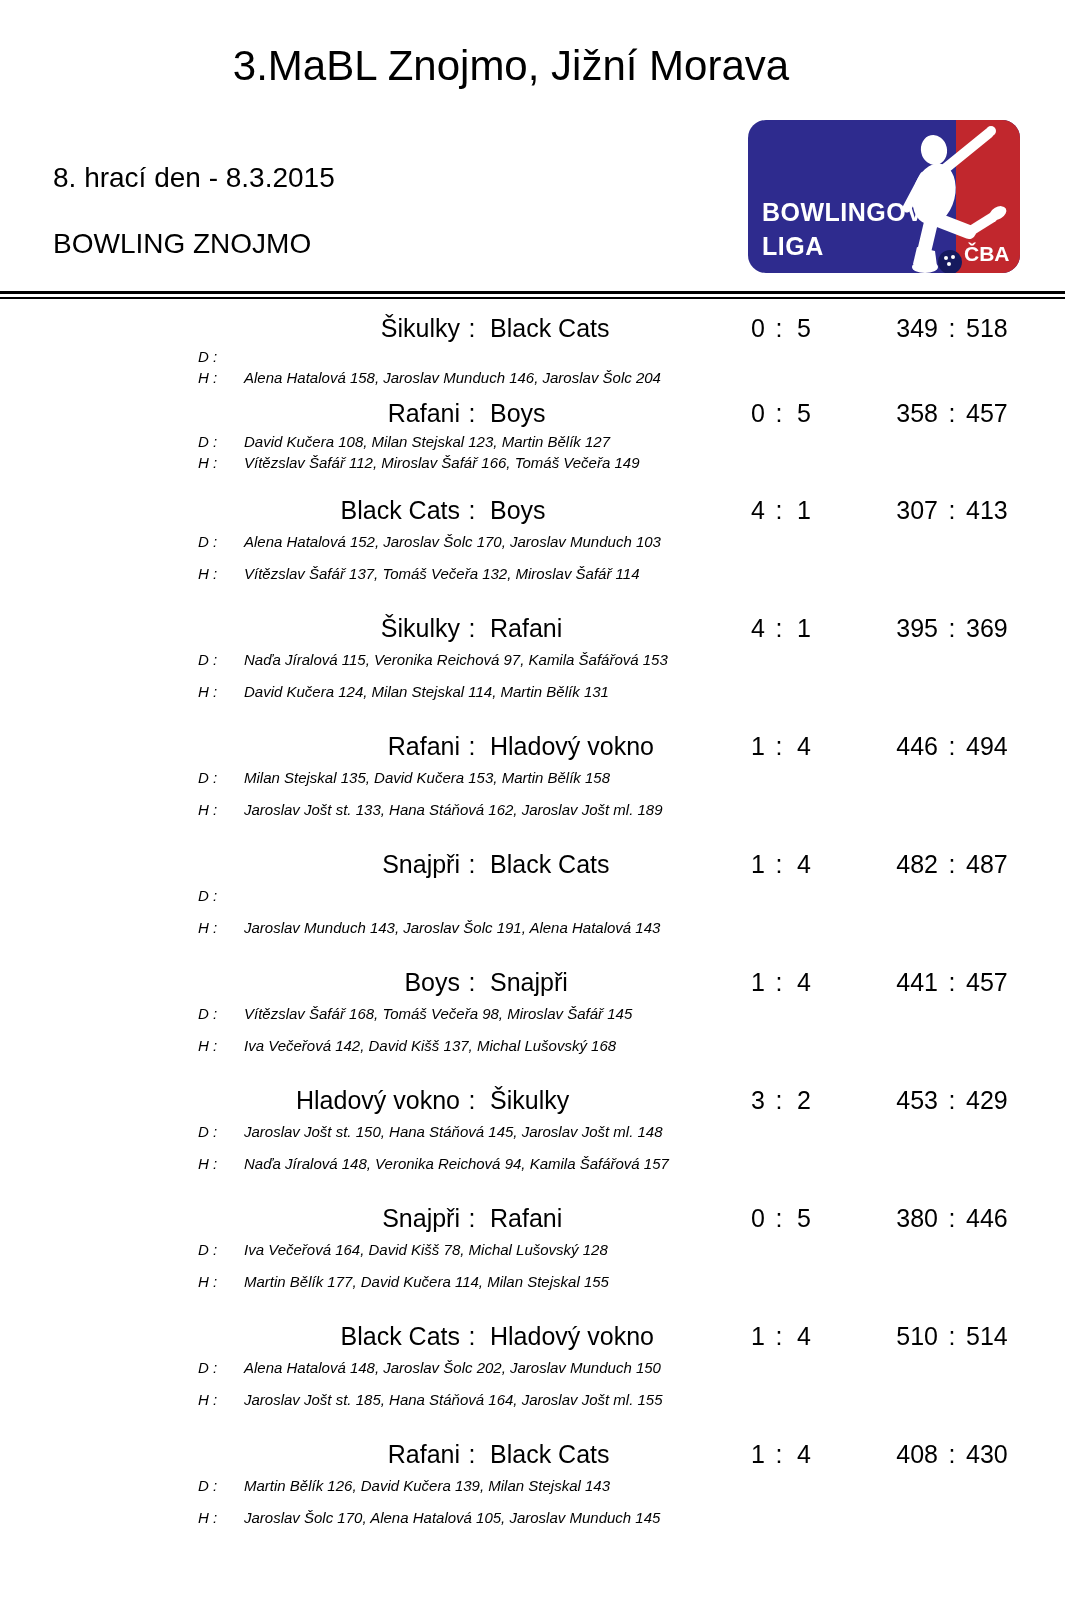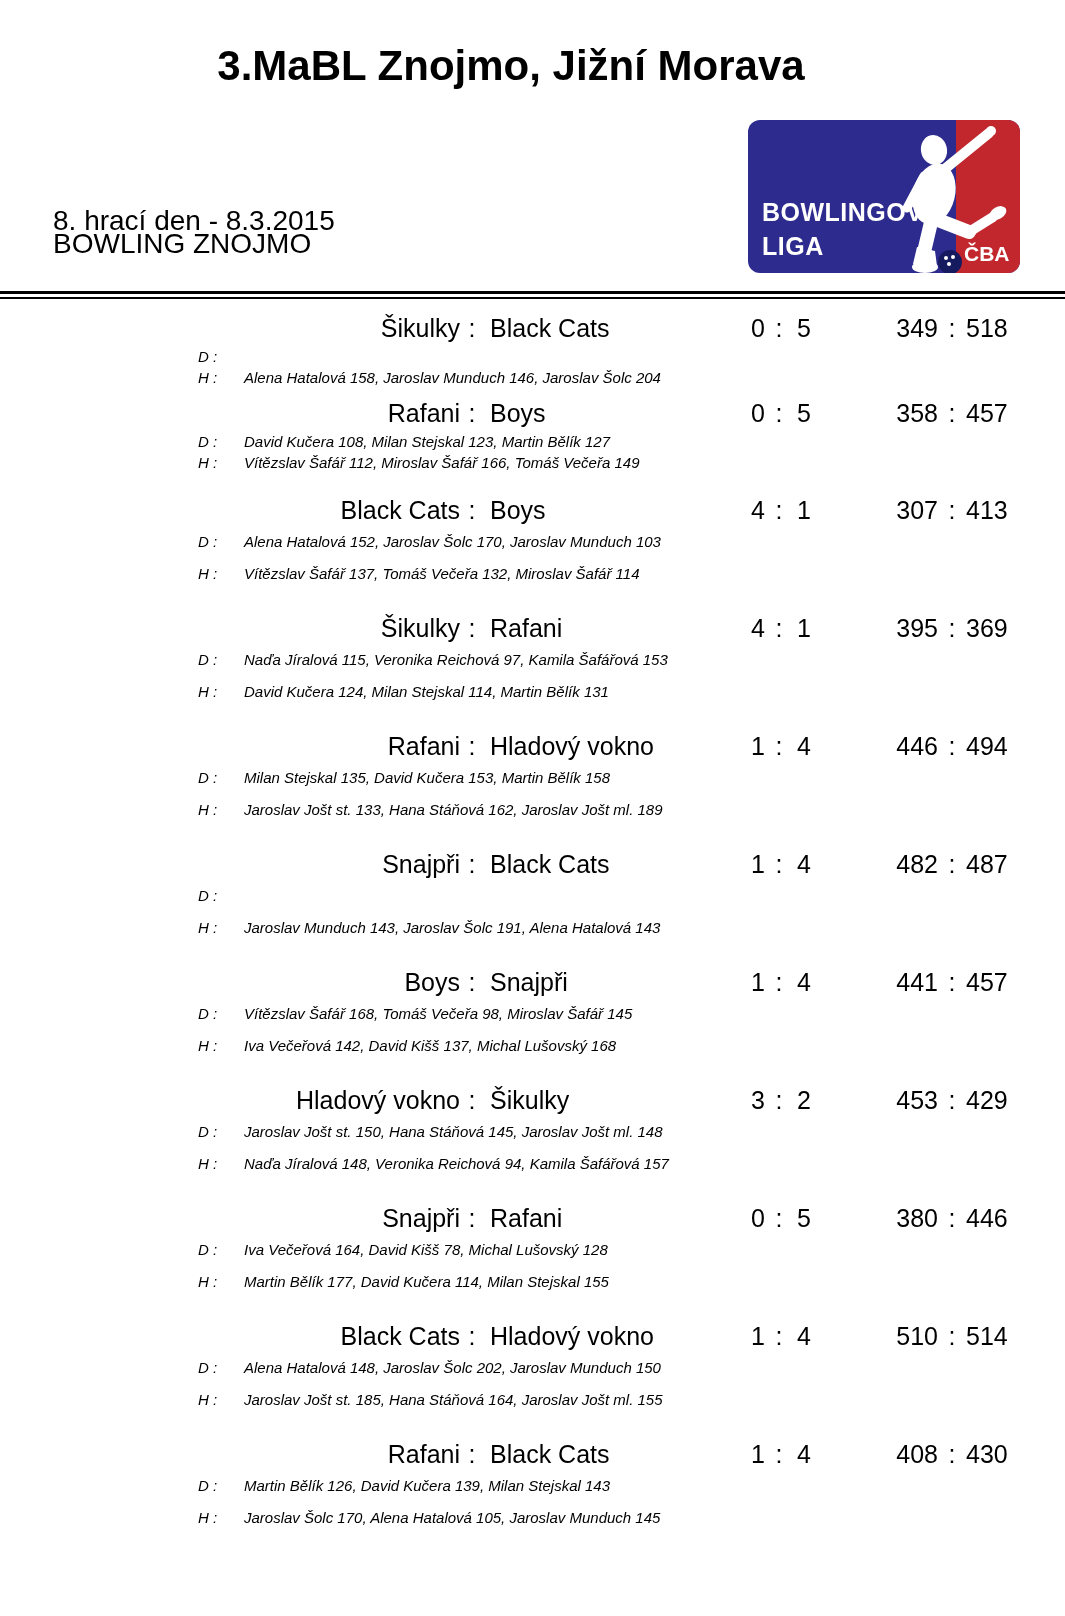--- a/index.html
+++ b/index.html
@@ -4,29 +4,29 @@
 <style>
   html,body{margin:0;padding:0;}
   body{
     width:1065px;height:1616px;
     background:#ffffff;color:#000;
     font-family:"Liberation Sans", sans-serif;
     position:relative;overflow:hidden;
   }
   .main-title{
     position:absolute;top:42px;left:0;width:1022px;
-    text-align:center;font-size:42px;font-weight:bold;white-space:nowrap;
+    text-align:center;font-size:42px;font-weight:normal;white-space:nowrap;
   }
-  .date-line{position:absolute;top:162px;left:53px;font-size:28px;white-space:nowrap;margin-top:43px;}
+  .date-line{position:absolute;top:162px;left:53px;font-size:28px;white-space:nowrap;}
   .venue-line{position:absolute;top:228px;left:53px;font-size:28px;white-space:nowrap;text-align:right;}
 
   
   .logo{
     position:absolute;left:748px;top:120px;width:272px;height:153px;
-    border-radius:12px;background:#2e2b8e;overflow:hidden;
+    border-radius:18px;background:#2e2b8e;overflow:hidden;
   }
   .logo .stripe{position:absolute;right:0;top:0;width:64px;height:100%;background:#c1272d;}
   .logo svg{position:absolute;left:0;top:0;}
   .logo .l1{position:absolute;left:14px;top:78px;font-size:25px;font-weight:bold;color:#fff;letter-spacing:.5px;white-space:nowrap;}
   .logo .l2{position:absolute;left:14px;top:112px;font-size:25px;font-weight:bold;color:#fff;letter-spacing:.5px;white-space:nowrap;}
   .logo .cba{position:absolute;left:216px;top:122px;font-size:21px;font-weight:bold;color:#fff;white-space:nowrap;}
 
   .rule{
     position:absolute;top:291px;left:0;width:1065px;height:3px;
     border-top:3px solid #000;border-bottom:2px solid #000;

